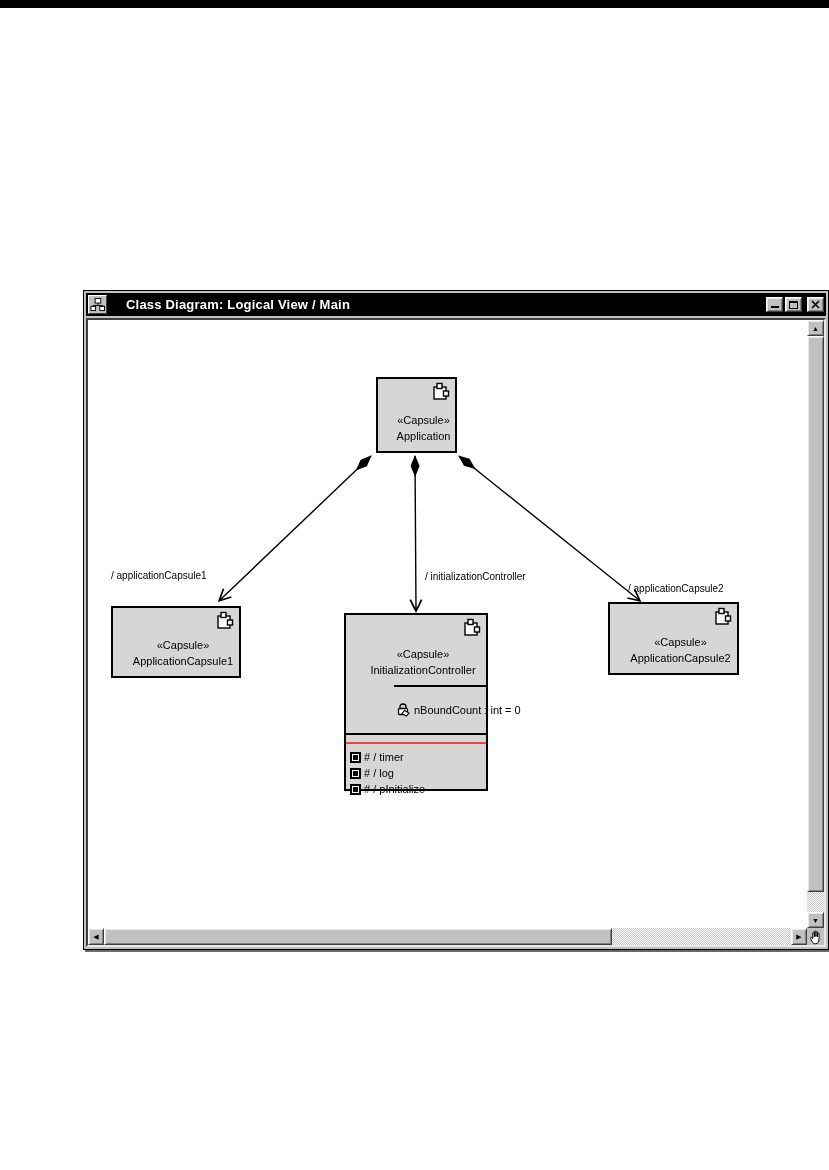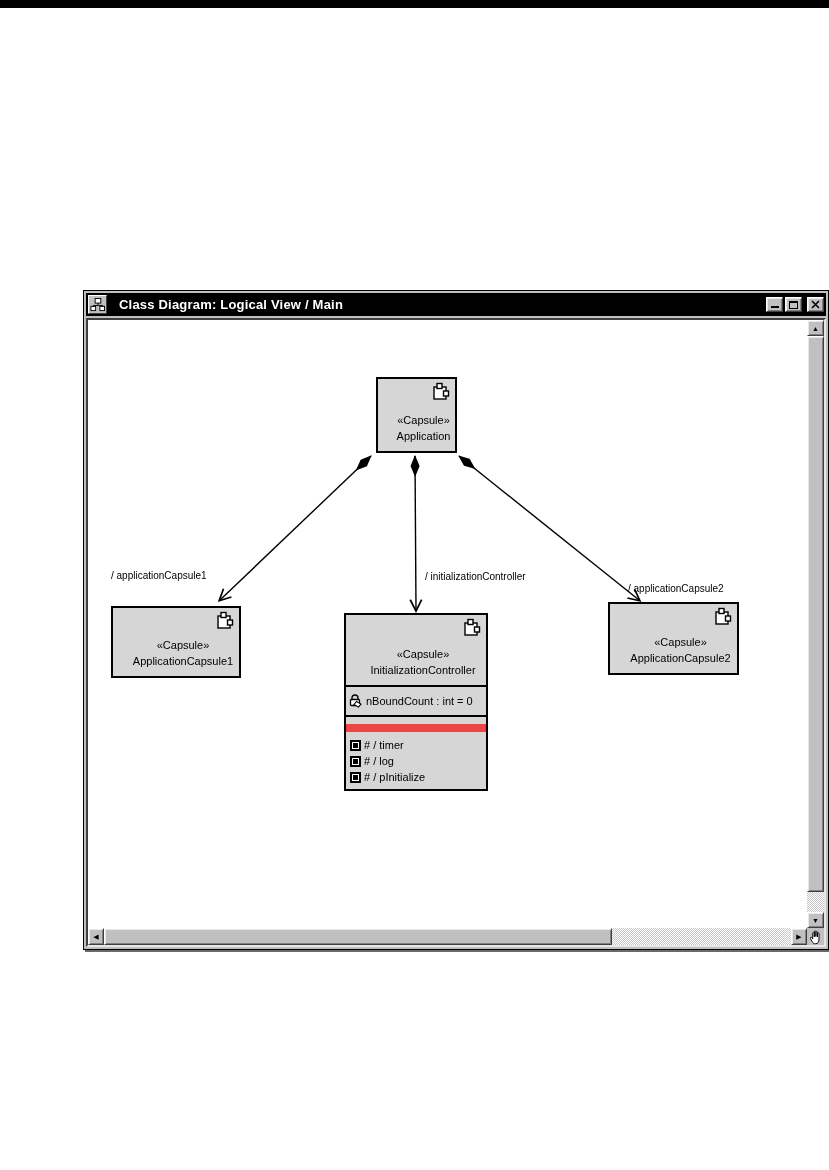--- a/index.html
+++ b/index.html
@@ -9,21 +9,21 @@
   }
   .top-rule{position:absolute;left:0;top:0;width:829px;height:8px;background:#000;}
 
   
   .window{
     position:absolute;left:83px;top:290px;width:746px;height:660px;
     background:#c0c0c0;border:1px solid #000;box-sizing:border-box;padding:2px;
     box-shadow:2px 2px 0 #6a6a6a;
   }
   .titlebar{
-    height:23px;background:#000;display:flex;align-items:center;gap:12px;
+    height:23px;background:#000;display:flex;align-items:center;gap:19px;
     padding:0 2px;margin-bottom:2px;
   }
   .title-icon{
     width:19px;height:19px;background:#c0c0c0;flex:0 0 auto;
     border:1px solid;border-color:#fff #404040 #404040 #fff;
     display:flex;align-items:center;justify-content:center;box-sizing:border-box;
   }
   .title-text{
     flex:1;color:#fff;font-weight:bold;font-size:13px;line-height:23px;
     white-space:nowrap;overflow:hidden;letter-spacing:0.2px;
@@ -85,27 +85,27 @@
     position:absolute;left:14px;right:0;bottom:7px;text-align:center;
     font-size:11px;line-height:16px;white-space:nowrap;
   }
   .node-app{left:288px;top:57px;width:81px;height:76px;}
   .node-cap1{left:23px;top:286px;width:130px;height:72px;}
   .node-ctrl{left:256px;top:293px;width:144px;height:178px;}
   .node-cap2{left:520px;top:282px;width:131px;height:73px;}
 
   .cmp-name{position:relative;height:70px;}
   .cmp-attr{
-    border-top:2px solid #000;height:30px;box-sizing:border-box;
+    border-top:2px solid #000;height:48px;box-sizing:border-box;
     display:flex;align-items:center;gap:1px;padding-left:2px;
-    font-size:11px;white-space:nowrap;
+    font-size:11px;white-space:nowrap;margin-left:48px;
   }
   .cmp-empty{border-top:2px solid #000;height:9px;box-sizing:border-box;}
   .cmp-ports{
-    border-top:8px solid #ef4444;box-sizing:border-box;
+    border-top:2px solid #ef4444;box-sizing:border-box;
     padding:7px 2px 4px 4px;display:flex;flex-direction:column;gap:3px;
   }
   .port-row{display:flex;align-items:center;gap:3px;font-size:11px;line-height:13px;white-space:nowrap;}
   .port-icon{
     width:11px;height:11px;flex:0 0 auto;background:#000;
     box-shadow:inset 0 0 0 2px #000, inset 0 0 0 3px #fff;
   }
 
   .conn-label{
     position:absolute;font-size:10px;white-space:nowrap;background:transparent;

